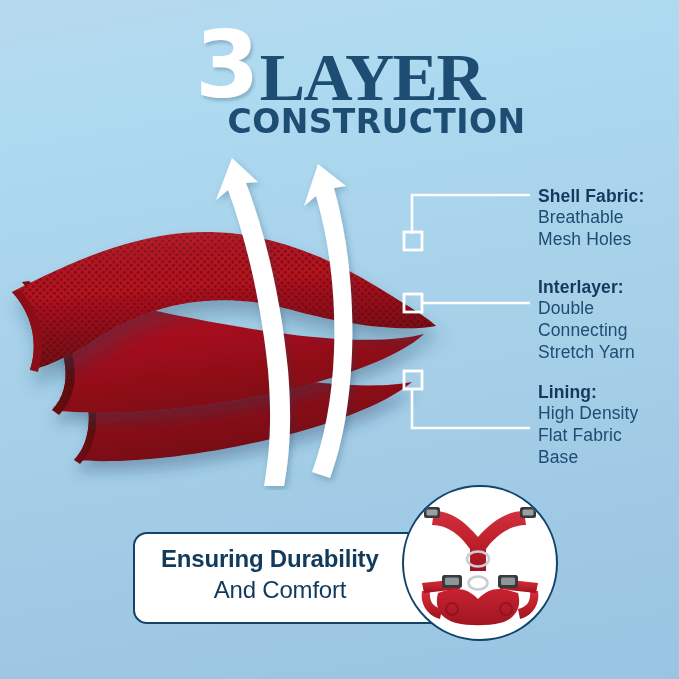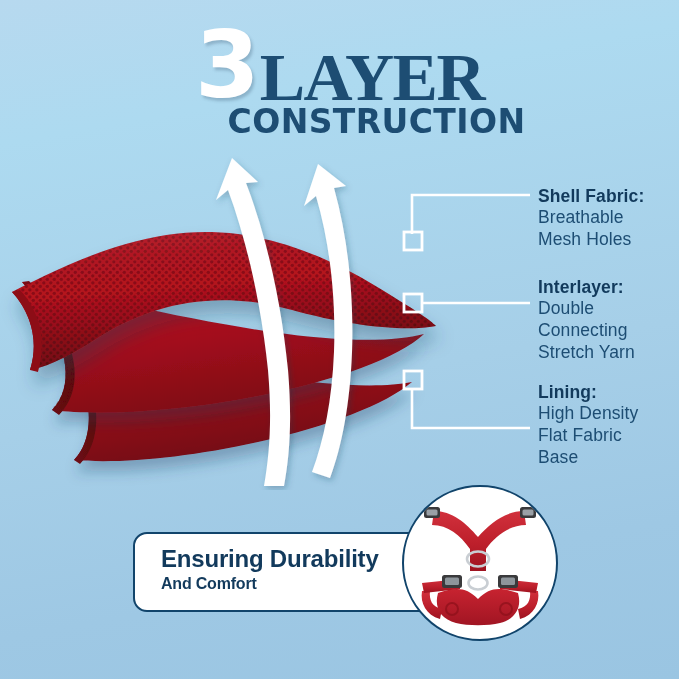--- a/index.html
+++ b/index.html
@@ -58,30 +58,30 @@
   }
   #callout-shell     { left:538px; top:185px; }
   #callout-interlayer{ left:538px; top:276px; }
   #callout-lining    { left:538px; top:381px; }
 
   
   #connectors { position:absolute; left:0; top:0; width:679px; height:679px; pointer-events:none; }
 
   
   #banner {
-    position:absolute; left:133px; top:532px; width:370px; height:80px;
+    position:absolute; left:133px; top:532px; width:370px; height:92px;
     background:#ffffff; border:2.5px solid #11446b; border-radius:14px;
     padding:9px 24px 0 26px;
   }
   #banner-line-1 {
     font-size:24px; font-weight:bold; color:#123a5c; text-align:left;
     letter-spacing:-0.2px; line-height:1.3;
   }
   #banner-line-2 {
-    font-size:16px; font-weight:bold; color:#123a5c; text-align:left;
+    font-size:24px; font-weight:normal; color:#123a5c; text-align:center;
     letter-spacing:-0.2px; line-height:1.3; padding-right:78px;
   }
 
   
   #product-circle {
     position:absolute; left:402px; top:485px; width:156px; height:156px;
     border-radius:50%; background:#ffffff; border:2.5px solid #11446b;
     overflow:hidden;
   }
   #product-circle svg { display:block; }

